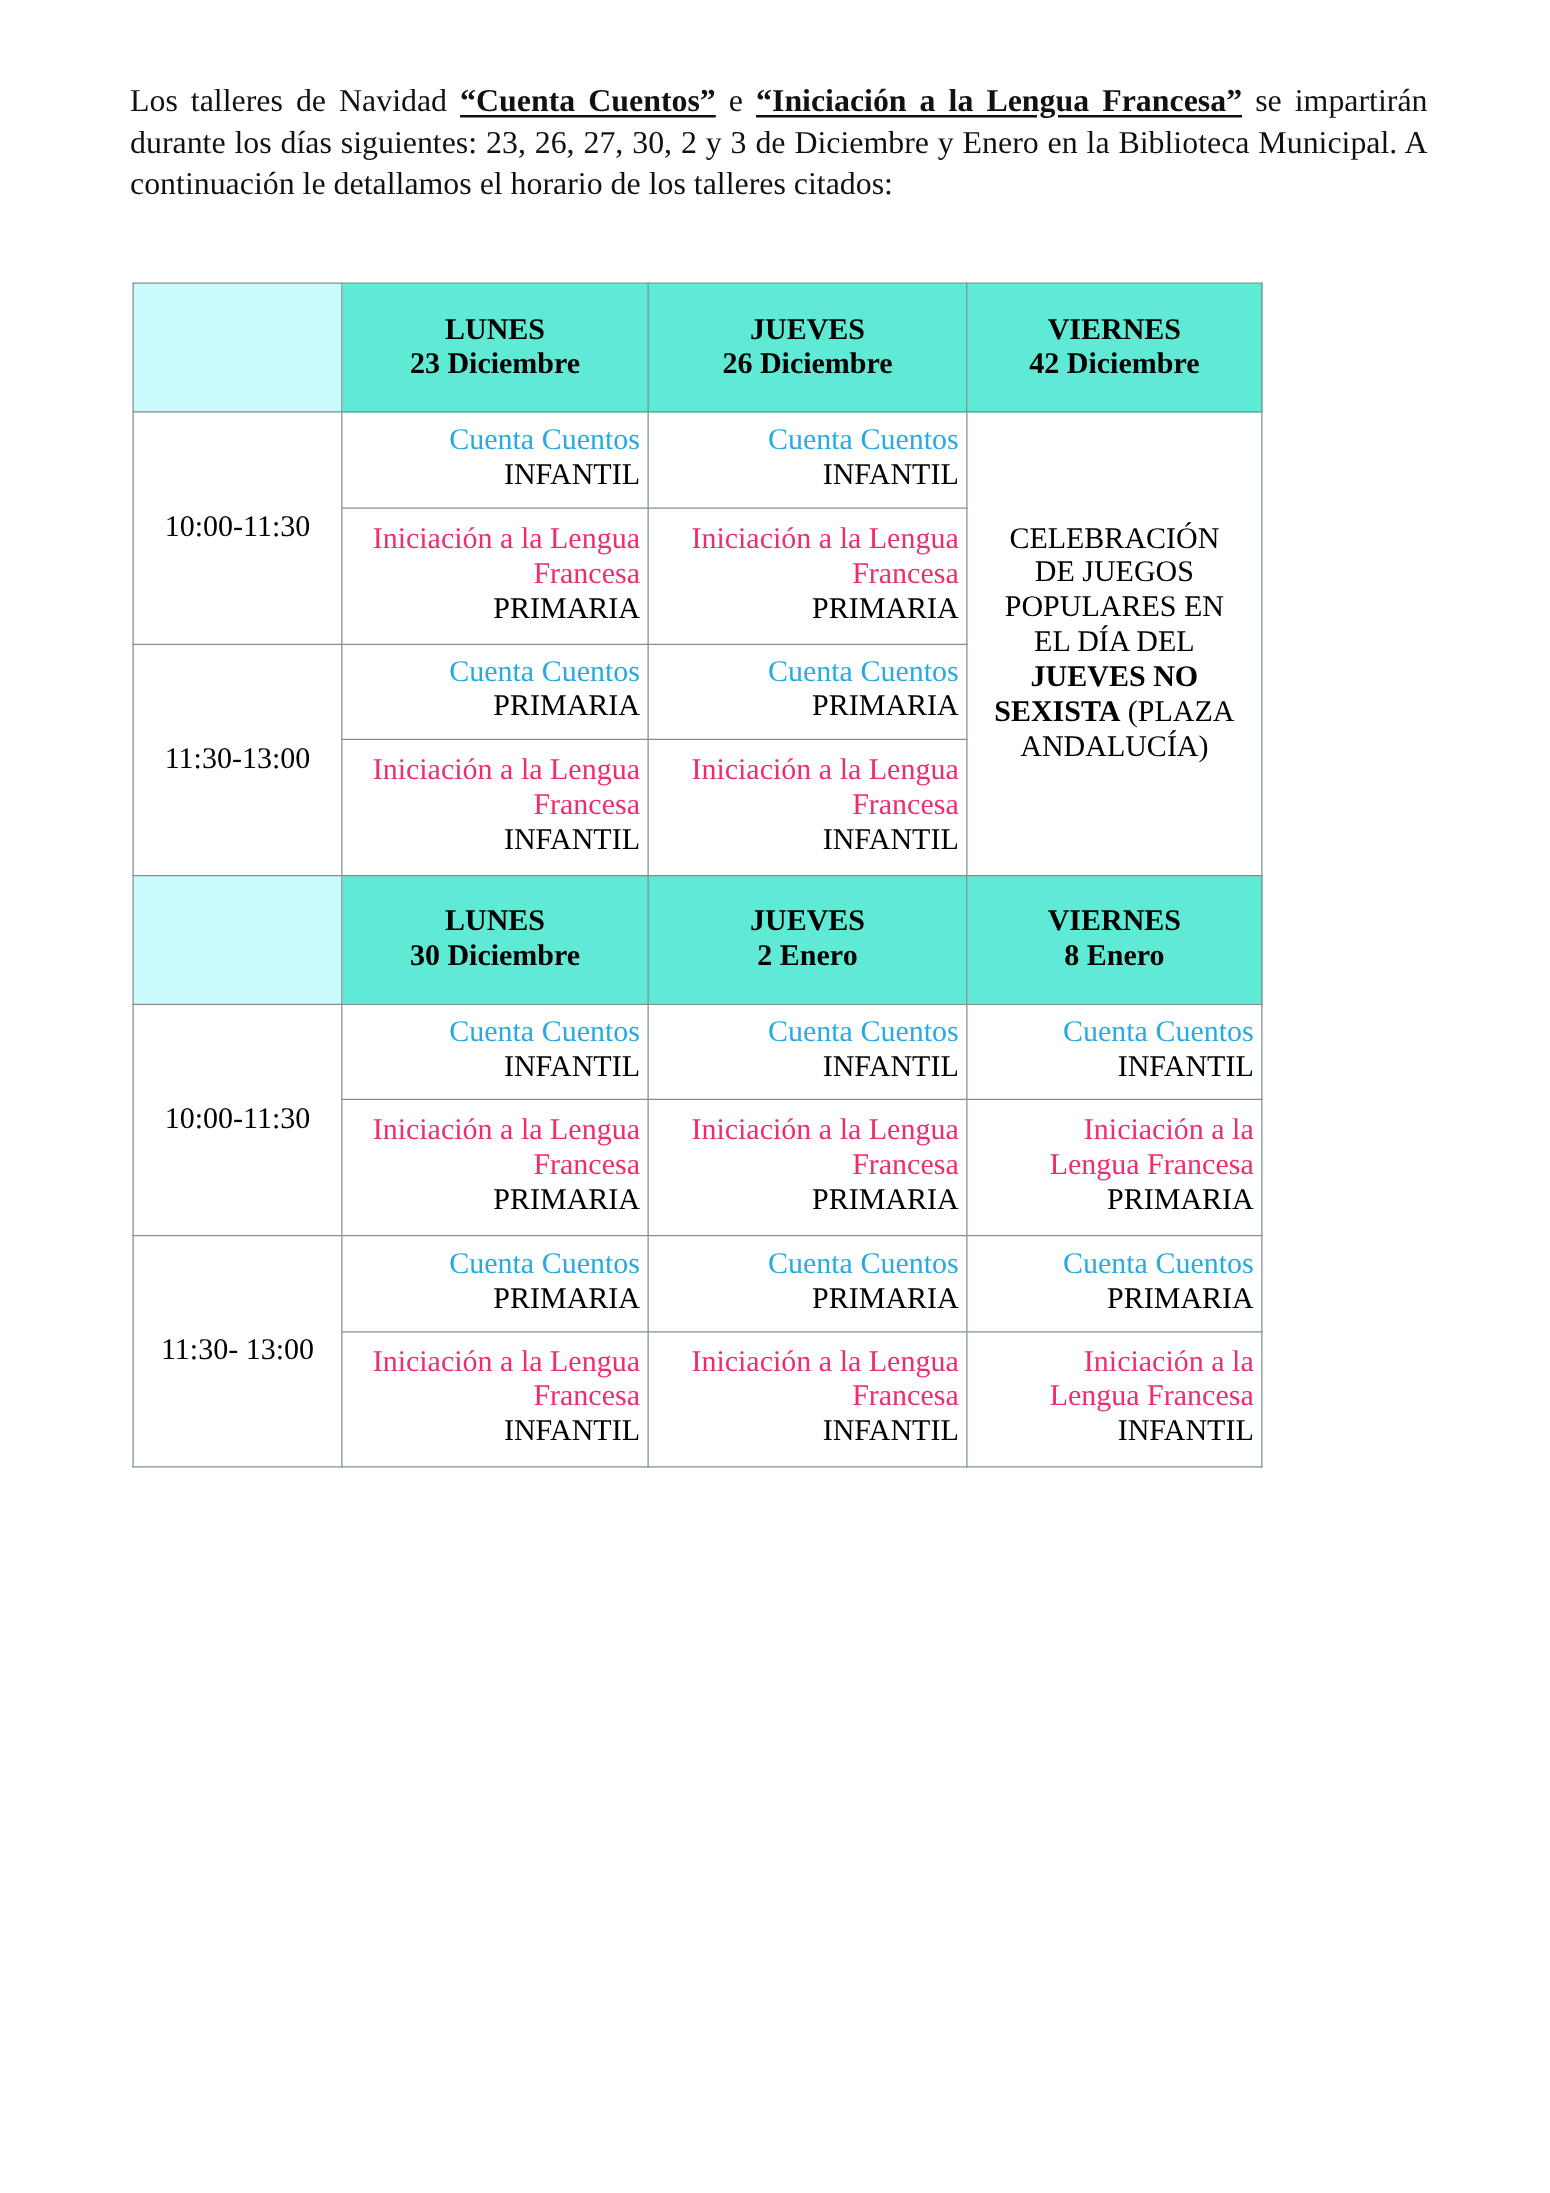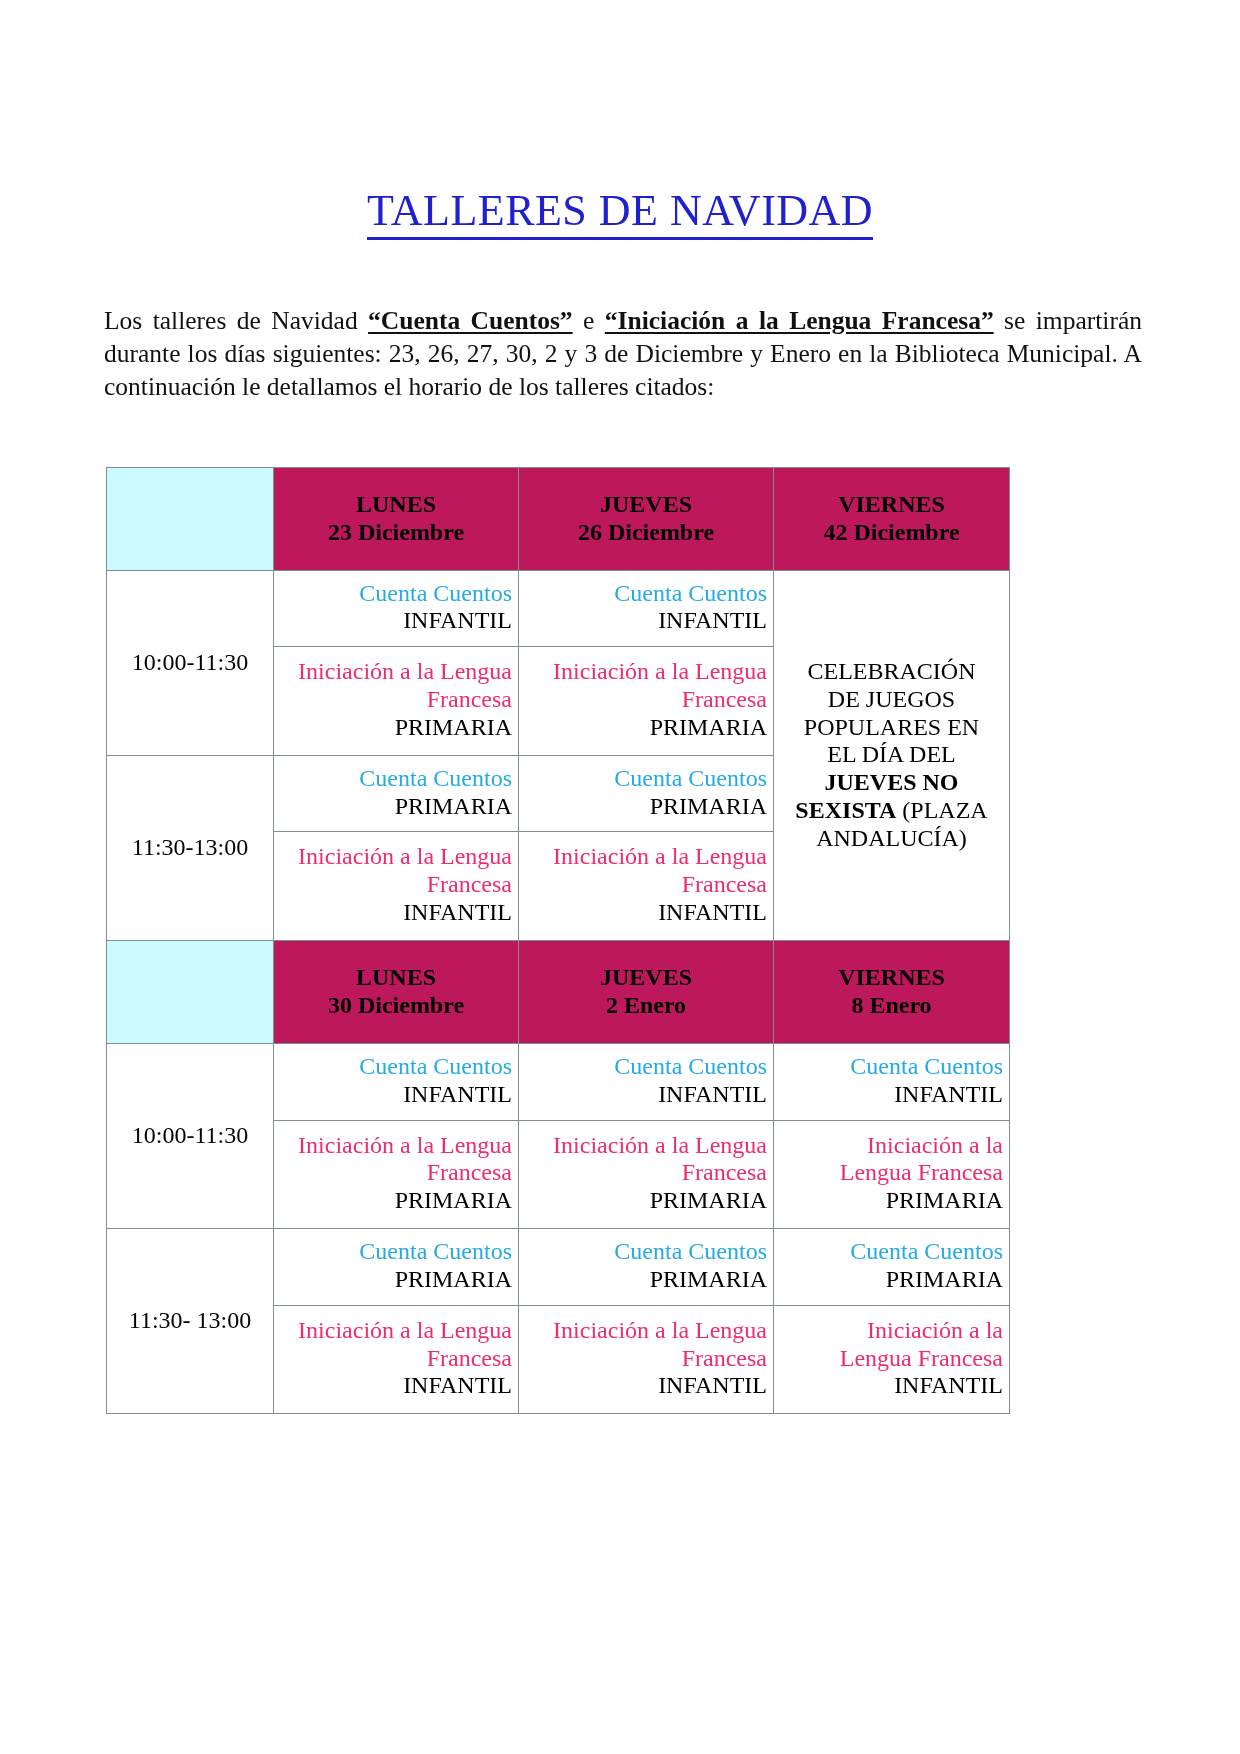--- a/index.html
+++ b/index.html
@@ -71,21 +71,21 @@
     padding: 2px 4px;
     font-size: 24px;
     line-height: 1.16;
   }
   col.c-time  { width: 167px; }
   col.c-day   { width: 245px; }
   col.c-day2  { width: 255px; }
   col.c-day3  { width: 236px; }
 
   .hdr td {
-    background: #be185d;
+    background: #5eead4;
     font-weight: bold;
     font-size: 24.5px;
     height: 98px;
     padding: 6px 4px;
     line-height: 1.22;
   }
   .hdr td.blank { background: #CCFBFF; }
 
   .time-cell {
     font-size: 25px;
@@ -105,23 +105,20 @@
     line-height: 1.22;
     padding: 10px 8px;
   }
   .merged-cell b { font-weight: bold; }
 </style>
 </head>
 <body>
 
 <div class="page">
 
-  <div class="title-wrap">
-    <span class="doc-title">TALLERES DE NAVIDAD</span>
-  </div>
 
   <p class="intro"><span>Los talleres de Navidad </span><b>“Cuenta Cuentos”</b><span> e </span><b>“Iniciación a la Lengua Francesa”</b><span> se impartirán durante los días siguientes: 23, 26, 27, 30, 2 y 3 de Diciembre y Enero en la Biblioteca Municipal. A continuación le detallamos el horario de los talleres citados:</span></p>
 
   <div class="sched-wrap">
     <table class="sched">
       <colgroup>
         <col class="c-time">
           <col class="c-day">
           <col class="c-day2">
           <col class="c-day3">

